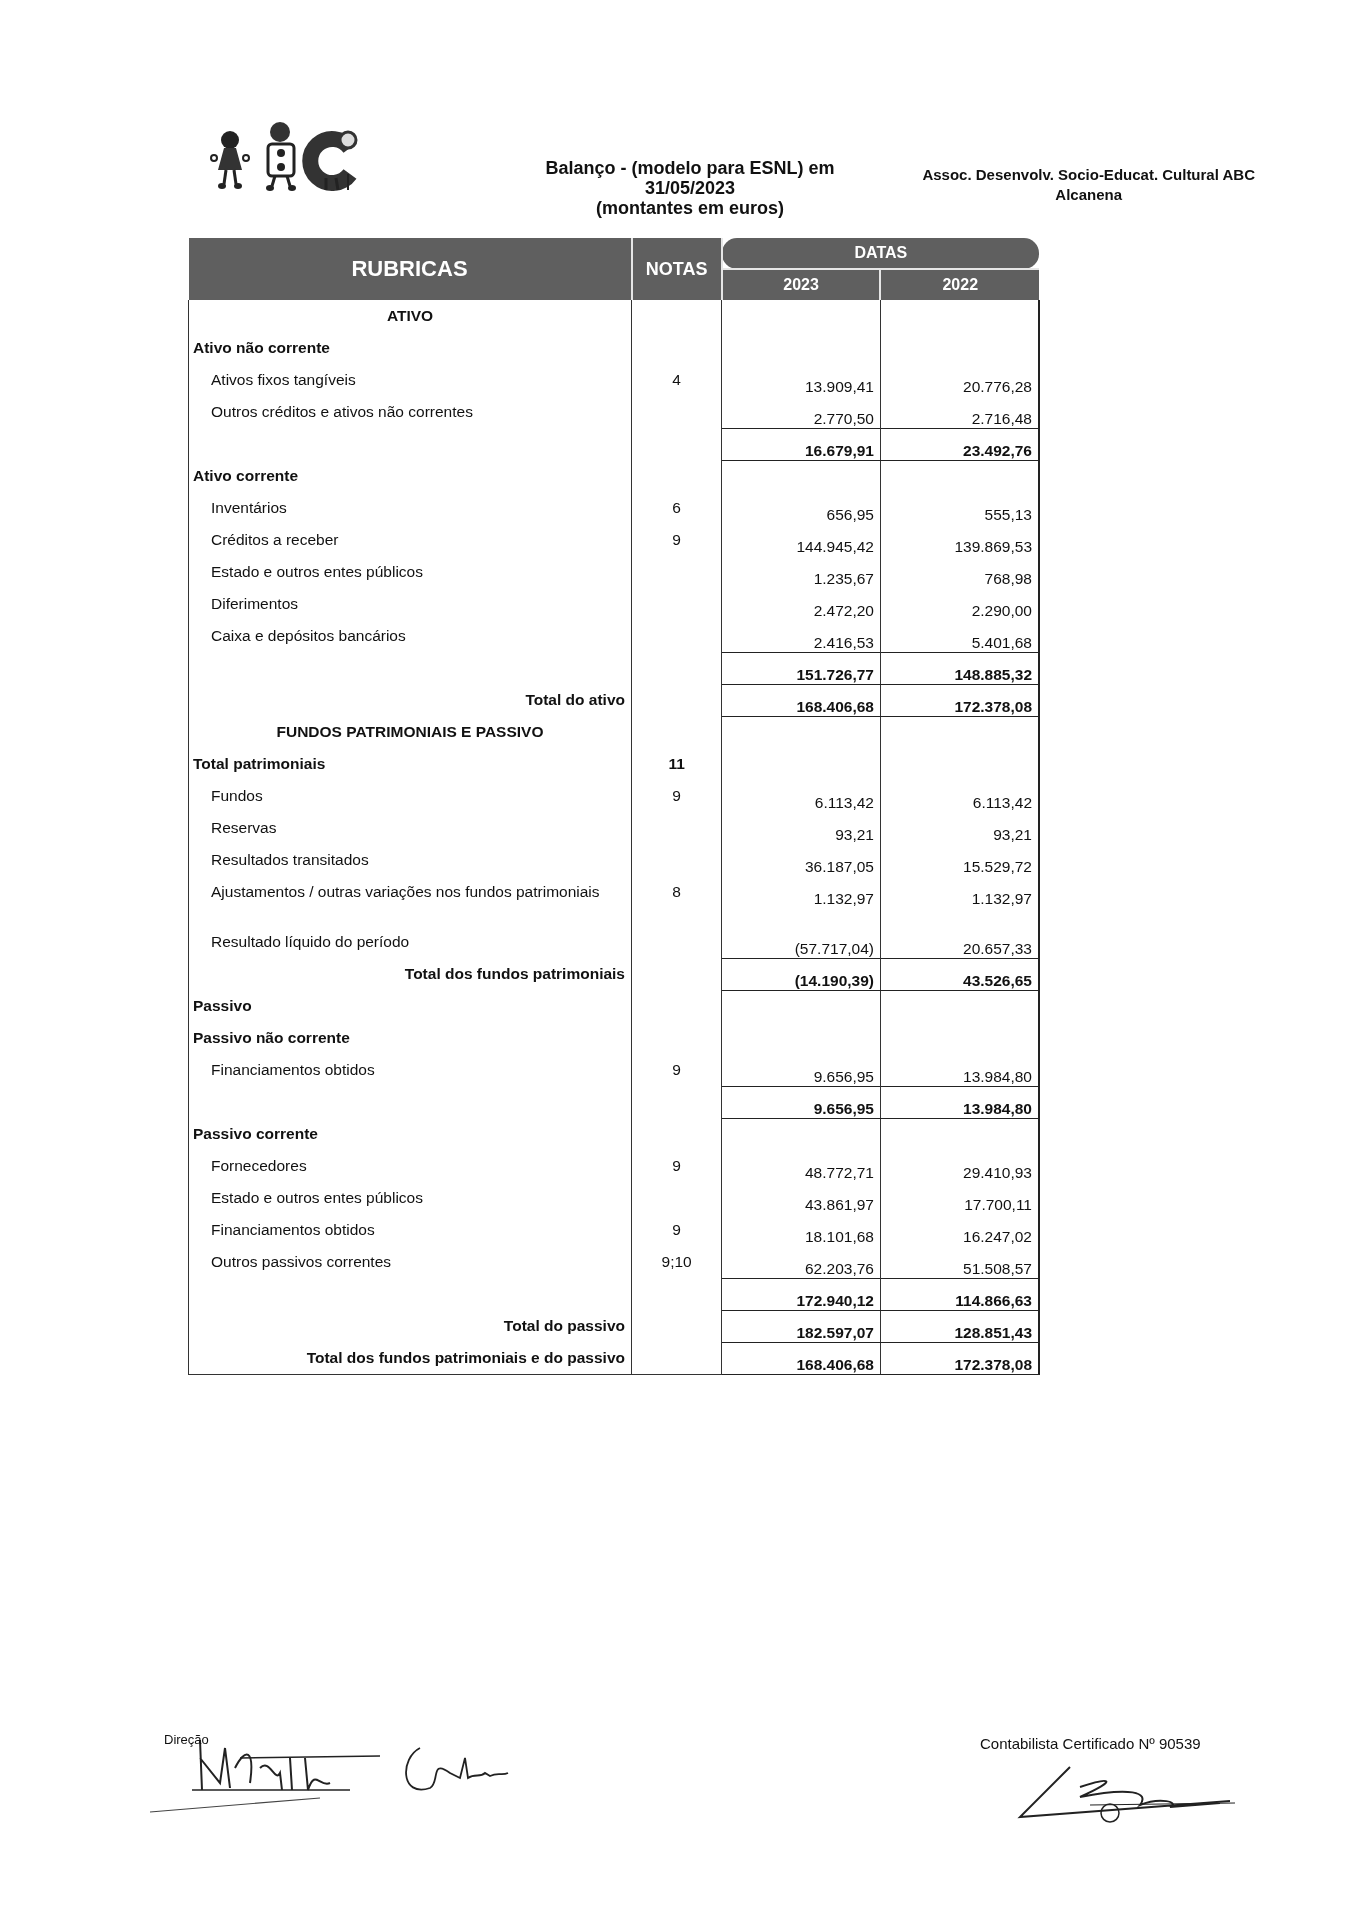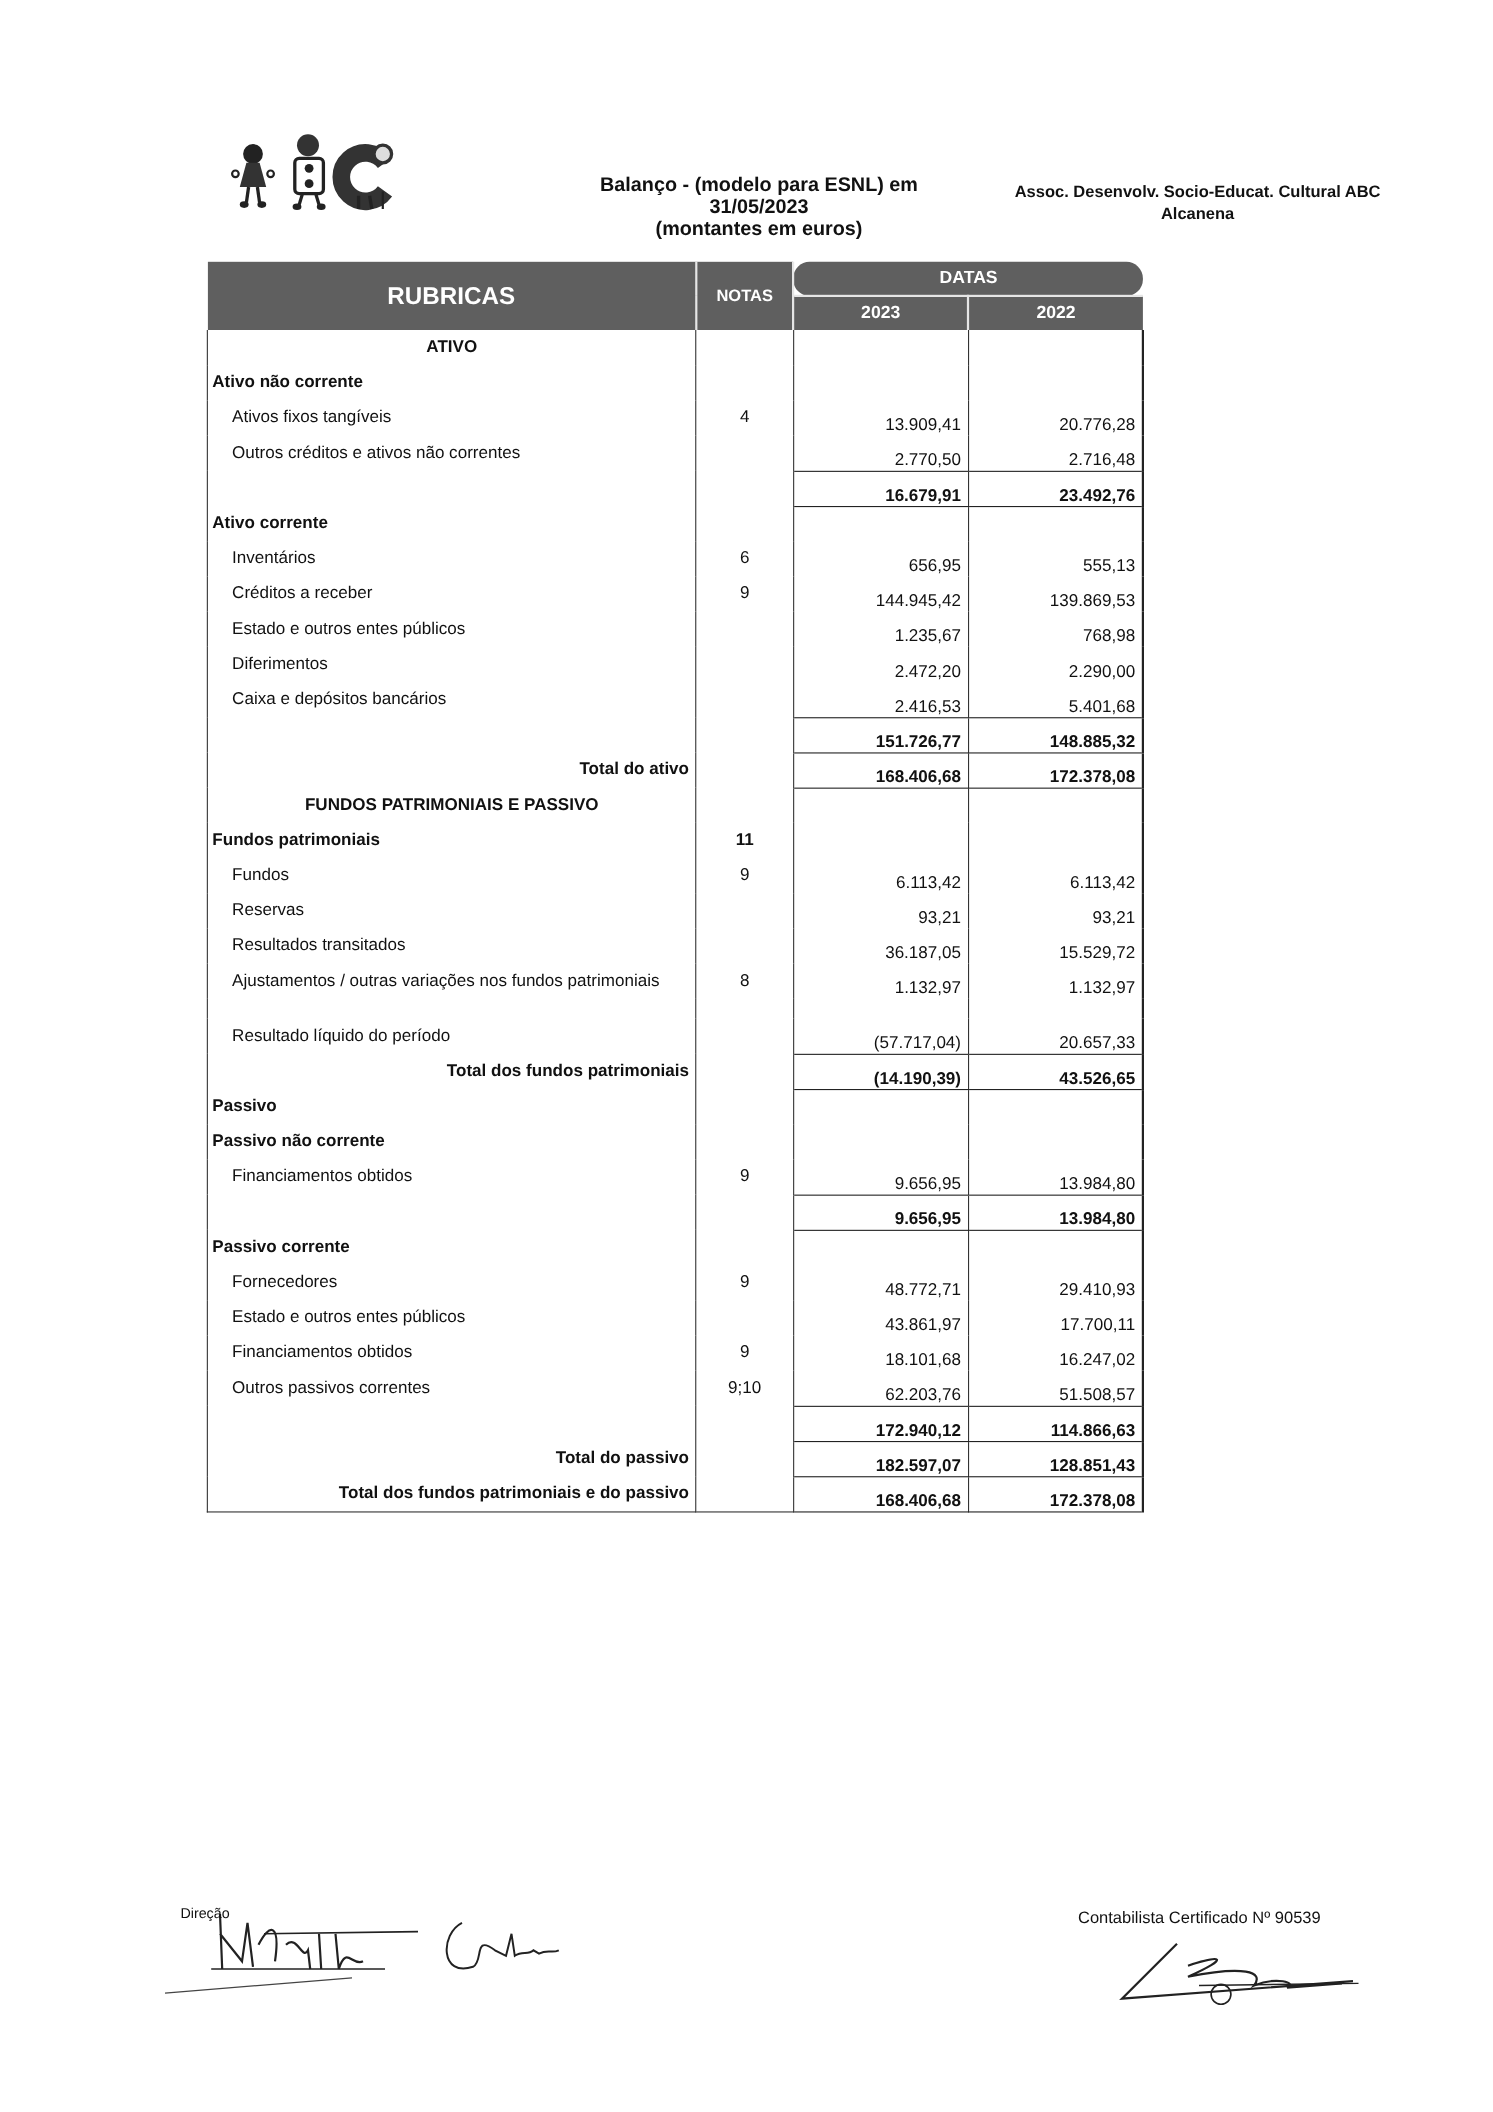--- a/index.html
+++ b/index.html
@@ -8,21 +8,21 @@
   .logo { position:absolute; left:200px; top:118px; width:160px; height:80px; }
   .title-block { position:absolute; left:540px; top:158px; width:300px; text-align:center;
                  font-weight:bold; font-size:18px; line-height:20px; }
   .org-block { position:absolute; right:102px; top:165px; text-align:center;
                font-weight:bold; font-size:15px; line-height:20px; }
   table.bal { position:absolute; left:188px; top:238px; width:852px; border-collapse:collapse;
               font-size:15.5px; }
   table.bal td, table.bal th { padding:0 6px; }
   .hdr { background:#5f5f5f; color:#fff; font-weight:bold; text-align:center; }
   .hdr-main { font-size:22px; height:62px; border-right:2px solid #e6e6e6; }
-  .hdr-notas { font-size:15px; border-right:2px solid #e6e6e6; width:80px; }
+  .hdr-notas { font-size:18px; border-right:2px solid #e6e6e6; width:80px; }
   .hdr-datas { font-size:16px; height:30px; border-bottom:2px solid #e6e6e6;border-radius:15px; }
   .hdr-year { font-size:16px; height:30px; }
   .hdr-y1 { border-right:2px solid #e6e6e6; }
   col.c-rub { width:522px; } col.c-not { width:88px; } col.c-v1 { width:176px; } col.c-v2 { width:176px; }
   td.rub { border-left:1.5px solid #333; border-right:1.5px solid #333; height:32px; }
   td.not { text-align:center; border-right:1.5px solid #333; }
   td.val { text-align:right; border-right:1.5px solid #333; vertical-align:bottom; padding-bottom:2px; }
   td.val.v2 { border-right:2px solid #222; }
   .section-title { text-align:center; font-weight:bold; }
   .group-title { font-weight:bold; padding-left:4px !important; }
@@ -178,21 +178,21 @@
         <td class="val v1">168.406,68</td>
         <td class="val v2">172.378,08</td>
       </tr>
       <tr>
         <td class="rub section-title">FUNDOS PATRIMONIAIS E PASSIVO</td>
         <td class="not"></td>
         <td class="val v1"></td>
         <td class="val v2"></td>
       </tr>
       <tr>
-        <td class="rub group-title">Fundos patrimoniais</td>
+        <td class="rub group-title">Total patrimoniais</td>
         <td class="not bold">11</td>
         <td class="val v1"></td>
         <td class="val v2"></td>
       </tr>
       <tr>
         <td class="rub item">Fundos</td>
         <td class="not">9</td>
         <td class="val v1">6.113,42</td>
         <td class="val v2">6.113,42</td>
       </tr>

